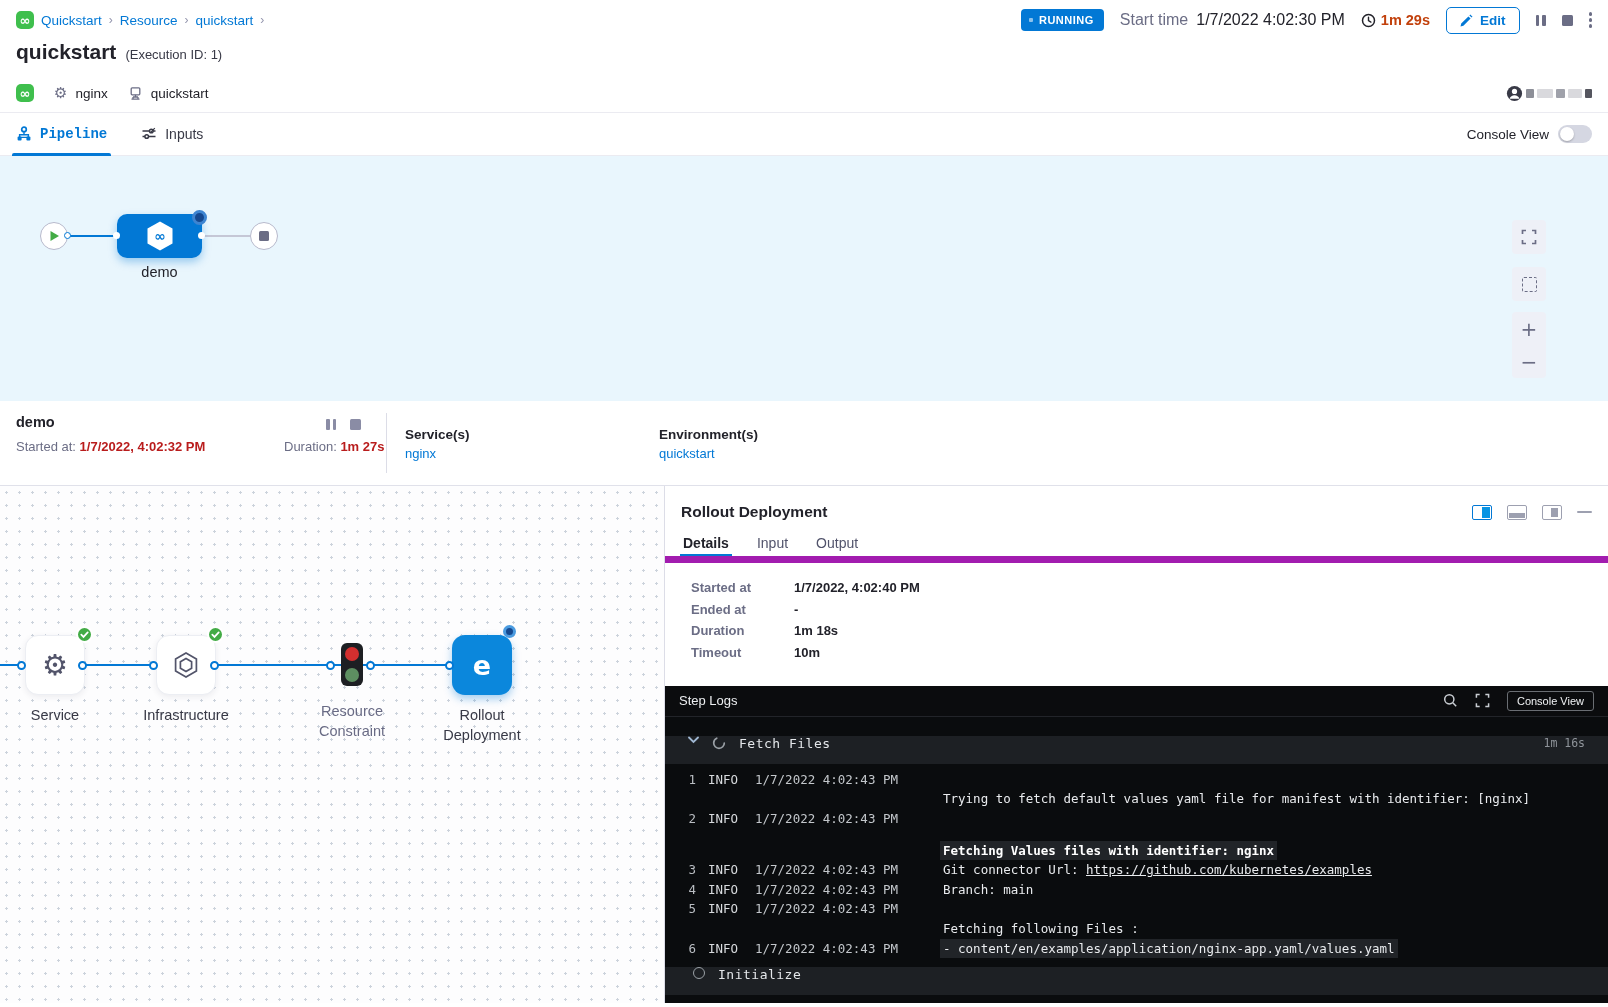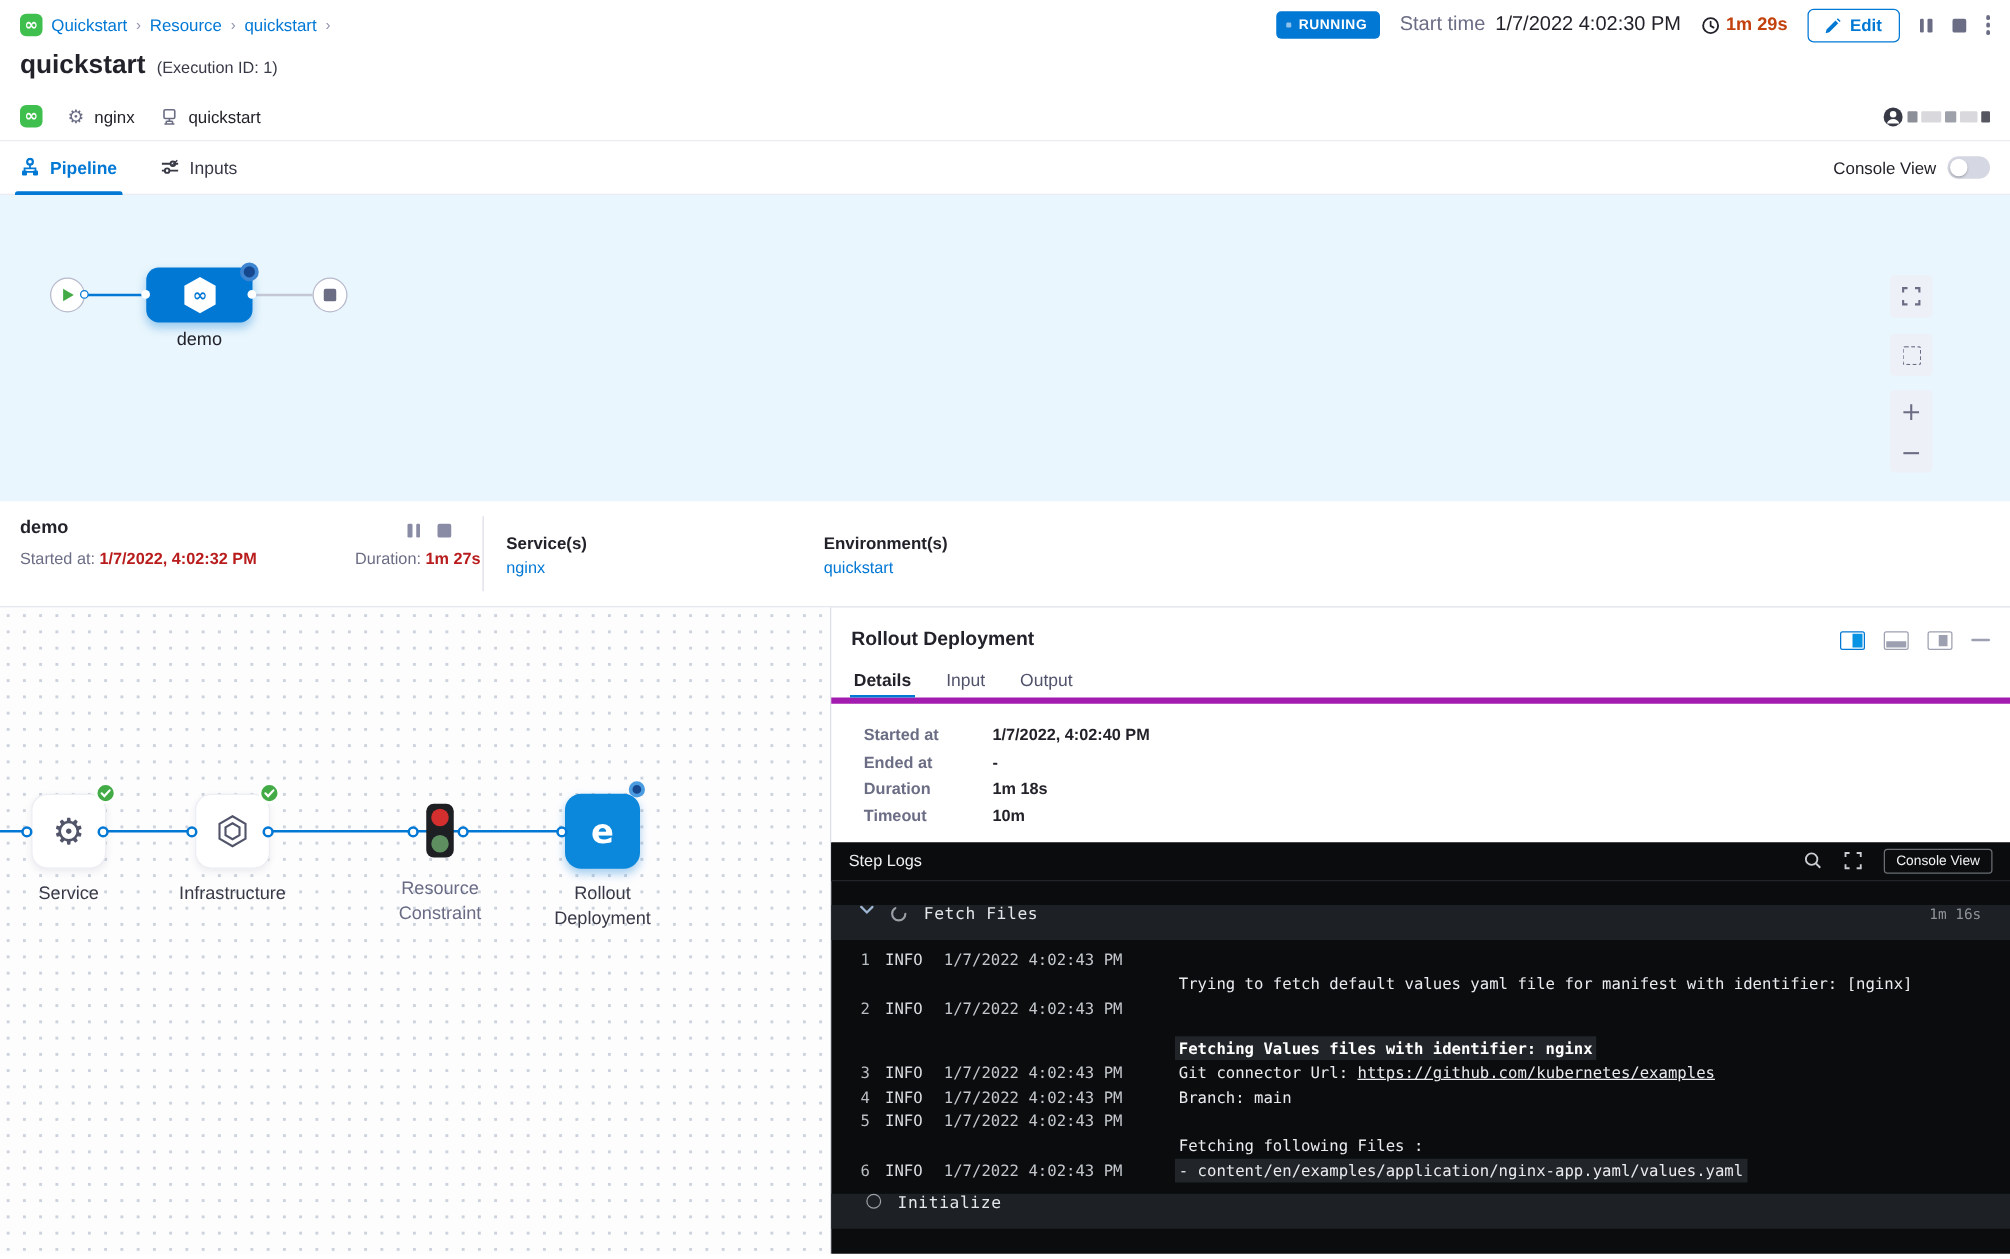--- a/index.html
+++ b/index.html
@@ -45,21 +45,21 @@
   .gear-glyph { font-family:"DejaVu Sans", sans-serif; color:#6b6d85; font-size:15px; line-height:1; }
   .user-blur { margin-left:auto; display:flex; align-items:center; gap:3px; }
   .user-blur .blk { height:9px; border-radius:1px; }
 
   
   .tabbar { height:44px; border-top:1px solid #ebebf1; border-bottom:1px solid #ebebf1;
     display:flex; align-items:center; justify-content:space-between; padding:0 16px; }
   .tabs { display:flex; align-items:center; height:100%; gap:34px; }
   .tab { height:100%; display:flex; align-items:center; gap:8px; font-size:14px; color:#383946;
     position:relative; cursor:pointer; }
-  .tab.active { color:#0278d5; font-weight:700; }
+  .tab.active { color:#0278d5; font-weight:700;font-family:Liberation Mono, monospace; }
   .tab.active::after { content:""; position:absolute; left:-4px; right:-4px; bottom:-1px; height:3px;
     background:#0278d5; border-radius:2px 2px 0 0; }
   .console-view { display:flex; align-items:center; gap:9px; font-size:13.5px; color:#22222a; }
   .toggle { width:34px; height:18px; border-radius:9px; background:#d5d7e2; position:relative; cursor:pointer; }
   .toggle .knob { position:absolute; top:2px; left:2px; width:14px; height:14px; border-radius:50%;
     background:#fff; box-shadow:0 1px 2px rgba(0,0,0,.25); }
 
   
   .canvas { height:245px; background:#e9f6fd; position:relative; }
   .edge { position:absolute; height:2px; }
@@ -123,27 +123,27 @@
   .panel-head { padding:17px 16px 8px; display:flex; align-items:center; justify-content:space-between; }
   .panel-title { font-size:15.5px; font-weight:700; }
   .layout-icons { display:flex; align-items:center; gap:15px; }
   .li-box { width:20px; height:15px; border:1.5px solid #9da0b0; border-radius:2px; position:relative;
     cursor:pointer; background:#fff; }
   .li-box.active { border-color:#0278d5; }
   .li-fill { position:absolute; background:#9da0b0; }
   .li-box.active .li-fill { background:#0894e3; }
   .minimize-bar { width:15px; height:2.5px; background:#9da0b0; border-radius:1px; cursor:pointer; }
 
-  .panel-tabs { display:flex; gap:28px; padding:0 18px; border-bottom:5px solid #a21caf; height:34px; }
+  .panel-tabs { display:flex; gap:28px; padding:0 18px; border-bottom:7px solid #a21caf; height:34px; }
   .ptab { font-size:14px; color:#51536b; display:flex; align-items:center; position:relative; cursor:pointer; }
   .ptab.active { color:#22222a; font-weight:700; }
   .ptab.active::after { content:""; position:absolute; left:-3px; right:-3px; bottom:0; height:2.5px;
     background:#0278d5; }
 
-  .panel-details { padding:17px 26px 14px; display:grid; grid-template-columns:103px auto;
+  .panel-details { padding:17px 26px 26px; display:grid; grid-template-columns:103px auto;
     row-gap:6.5px; font-size:13px; }
   .d-label { color:#6b6d85; font-weight:600; }
   .d-value { color:#22222a; font-weight:700; }
 
   
   .steplogs { flex:1; min-height:0; background:#0a0c0e; display:flex; flex-direction:column;
     font-family:"DejaVu Sans Mono", monospace; }
   .logs-toolbar { height:31px; flex:none; background:#0b0c0e; border-bottom:1px solid #222429;
     display:flex; align-items:center; padding:0 14px; }
   .logs-title { font-family:"Liberation Sans", sans-serif; font-size:13px; color:#edeff1; }

